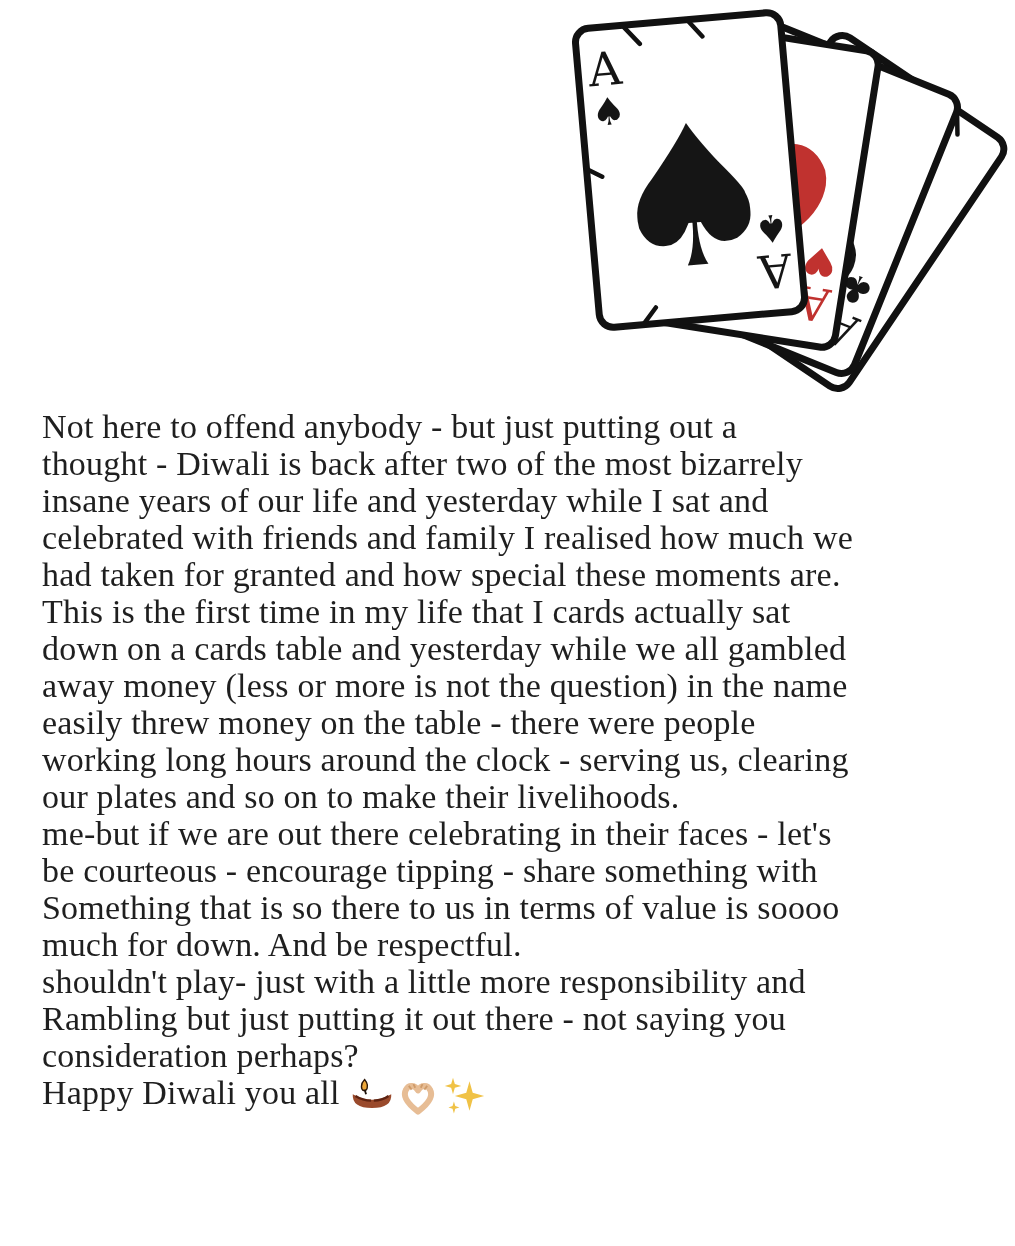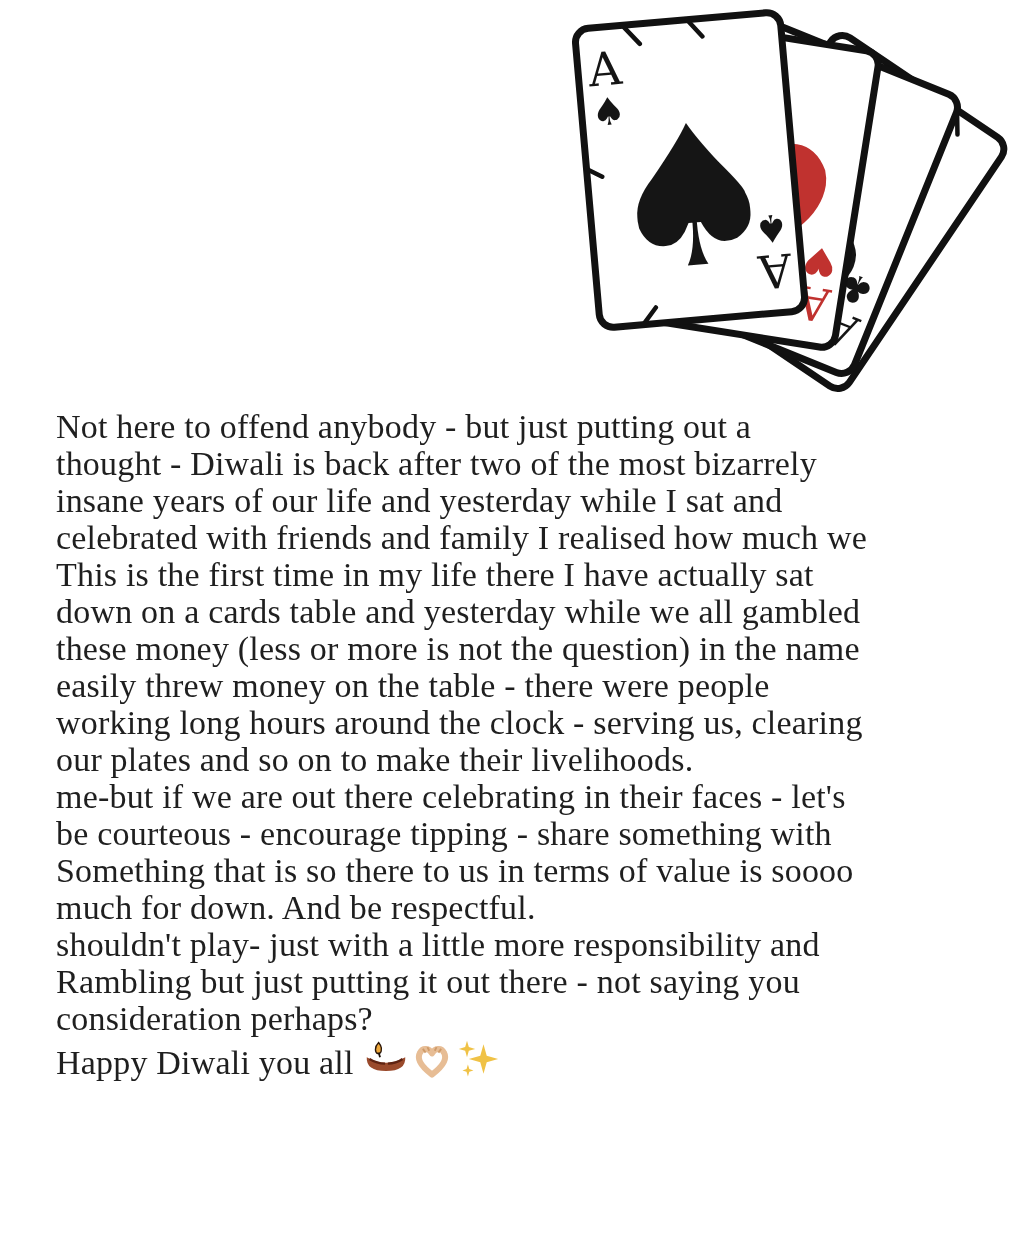--- a/index.html
+++ b/index.html
@@ -41,32 +41,32 @@
   .pip-small { font-size: 38px; }
   .rank {
     font-family: "DejaVu Serif", "Liberation Serif", serif;
     font-size: 46px;
     text-anchor: middle;
   }
 
   
   .text-block {
     position: absolute;
-    left: 56px;
+    left: 42px;
     top: 408px;
     width: 950px;
   }
   .line {
     font-size: 34px;
     line-height: 37px;
     color: #1f1f1f;
     white-space: pre;
     letter-spacing: 0.2px;
   }
-  .last-line { display: flex; align-items: flex-end; }
+  .last-line { display: flex; align-items: flex-start; }
   .trailing-icons { display: inline-flex; align-items: center; margin-left: 10px; gap: 2px; }
   .trailing-icons svg { width: 44px; height: 44px; display: block; }
 </style>
 </head>
 <body>
 
 <div class="canvas">
 
   <div class="illustration">
     <svg viewBox="0 0 475 430">
@@ -112,23 +112,24 @@
         </g>
       </g>
     </svg>
   </div>
 
   <div class="text-block">
     <div class="line">Not here to offend anybody - but just putting out a</div>
     <div class="line">thought - Diwali is back after two of the most bizarrely</div>
     <div class="line">insane years of our life and yesterday while I sat and</div>
     <div class="line">celebrated with friends and family I realised how much we</div>
-    <div class="line">This is the first time in my life there I have actually sat</div>
+    <div class="line">had taken for granted and how special these moments are.</div>
+    <div class="line">This is the first time in my life that I cards actually sat</div>
     <div class="line">down on a cards table and yesterday while we all gambled</div>
-    <div class="line">these money (less or more is not the question) in the name</div>
+    <div class="line">away money (less or more is not the question) in the name</div>
     <div class="line">easily threw money on the table - there were people</div>
     <div class="line">working long hours around the clock - serving us, clearing</div>
     <div class="line">our plates and so on to make their livelihoods.</div>
     <div class="line">me-but if we are out there celebrating in their faces - let's</div>
     <div class="line">be courteous - encourage tipping - share something with</div>
     <div class="line">Something that is so there to us in terms of value is soooo</div>
     <div class="line">much for down. And be respectful.</div>
     <div class="line">shouldn't play- just with a little more responsibility and</div>
     <div class="line">Rambling but just putting it out there - not saying you</div>
     <div class="line">consideration perhaps?</div>

